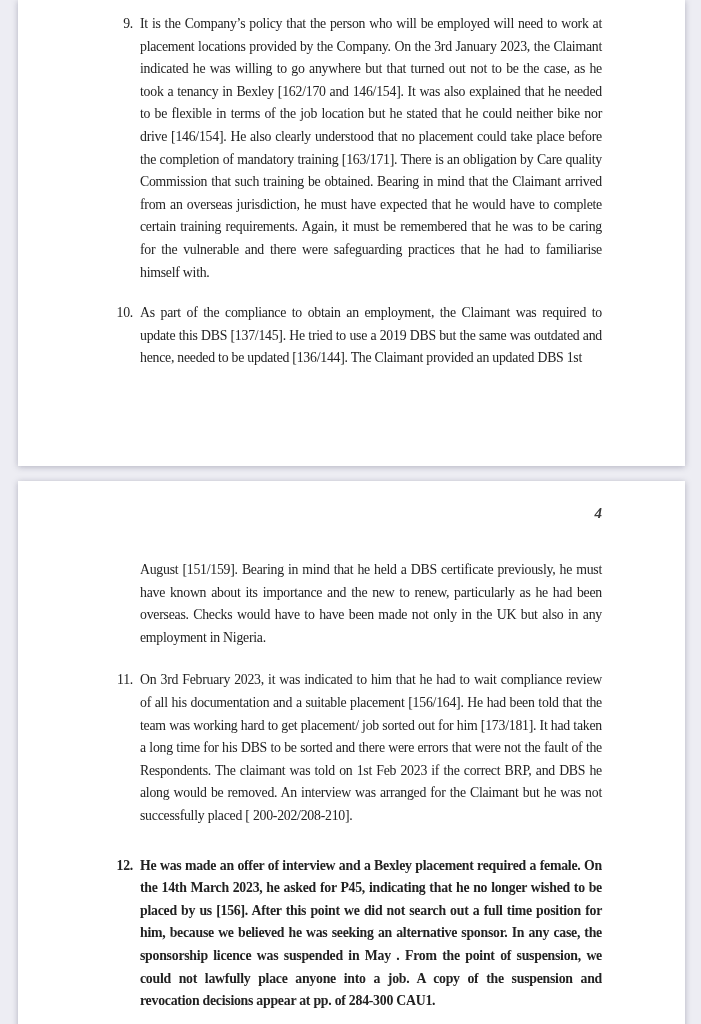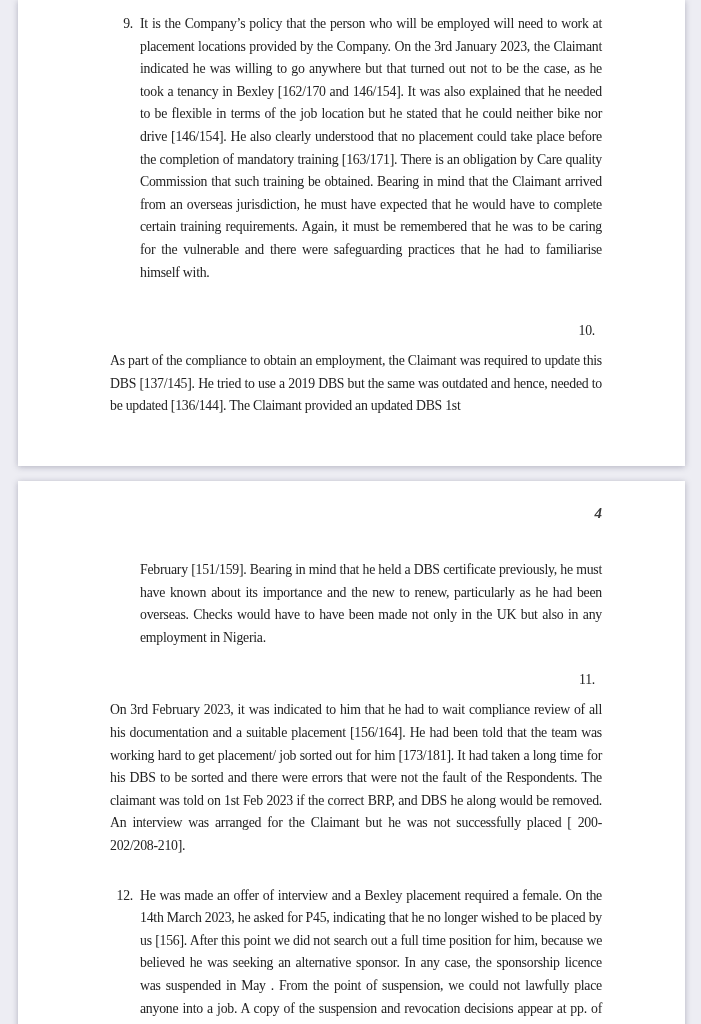--- a/index.html
+++ b/index.html
@@ -51,23 +51,23 @@
     flex: 0 0 30px;
     box-sizing: border-box;
     text-align: right;
     padding-right: 7px;
     white-space: nowrap;
   }
   .para .body {
     flex: 1 1 auto;
     min-width: 0;
   }
-  .mt-18 { margin-top: 36px; flex-direction: column; }
-  .mt-20 { margin-top: 20px; flex-direction: column; }
-  .mt-27 { margin-top: 27px; }
+  .mt-18 { margin-top: 18px; }
+  .mt-20 { margin-top: 20px; }
+  .mt-27 { margin-top: 27px; font-weight: bold; }
   .page-number {
     text-align: right;
     font-weight: 700;
     font-style: italic;
     font-size: 15px;
     line-height: 22px;
     color: #3d3d3d;
     margin-bottom: 35px;
   }
 </style>
@@ -84,21 +84,21 @@
     <div class="para mt-18">
       <span class="num">10.</span>
       <span class="body">As part of the compliance to obtain an employment, the Claimant was required to update this DBS [137/145]. He tried to use a 2019 DBS but the same was outdated and hence, needed to be updated [136/144]. The Claimant provided an updated DBS 1st</span>
     </div>
   </div>
 
   <div class="page page-2">
     <div class="page-number">4</div>
     <div class="para">
       <span class="num"></span>
-      <span class="body">February [151/159]. Bearing in mind that he held a DBS certificate previously, he must have known about its importance and the new to renew, particularly as he had been overseas. Checks would have to have been made not only in the UK but also in any employment in Nigeria.</span>
+      <span class="body">August [151/159]. Bearing in mind that he held a DBS certificate previously, he must have known about its importance and the new to renew, particularly as he had been overseas. Checks would have to have been made not only in the UK but also in any employment in Nigeria.</span>
     </div>
     <div class="para mt-20">
       <span class="num">11.</span>
       <span class="body">On 3rd February 2023,  it was indicated to him that he had to wait compliance review of all his documentation and a suitable placement [156/164]. He had been told that the team was working hard to get placement/ job sorted out for him [173/181]. It had taken a long time for his DBS to be sorted and there were errors that were not the fault of the Respondents. The claimant was told on 1st Feb 2023 if the correct BRP, and DBS he along would be removed. An interview was arranged for the Claimant but he was not successfully placed [ 200-202/208-210].</span>
     </div>
     <div class="para mt-27">
       <span class="num">12.</span>
       <span class="body">He was made an offer of interview and a Bexley placement required a female.  On the 14th March 2023, he asked for P45, indicating that he no longer wished to be placed by us [156]. After this point we did not search out a full time position for him, because we believed he was seeking an alternative sponsor. In any case, the sponsorship licence was suspended in May . From the point of suspension, we could not lawfully place anyone into a job. A copy of the suspension and revocation decisions appear at pp. of 284-300 CAU1.</span>
     </div>
   </div>

